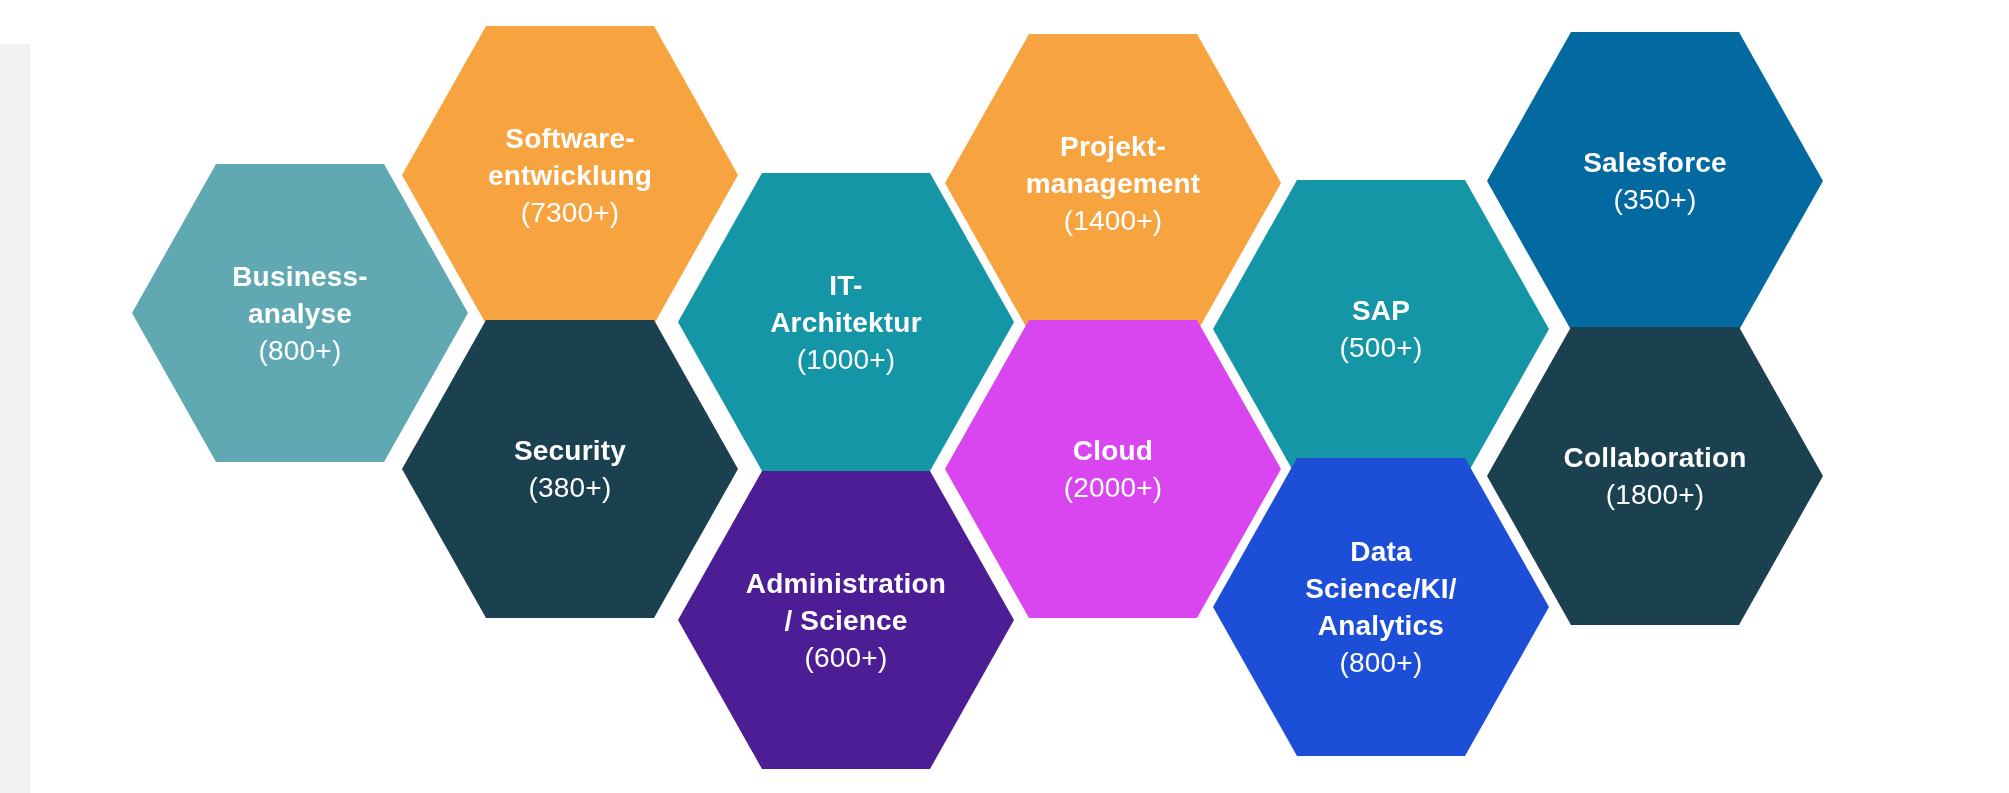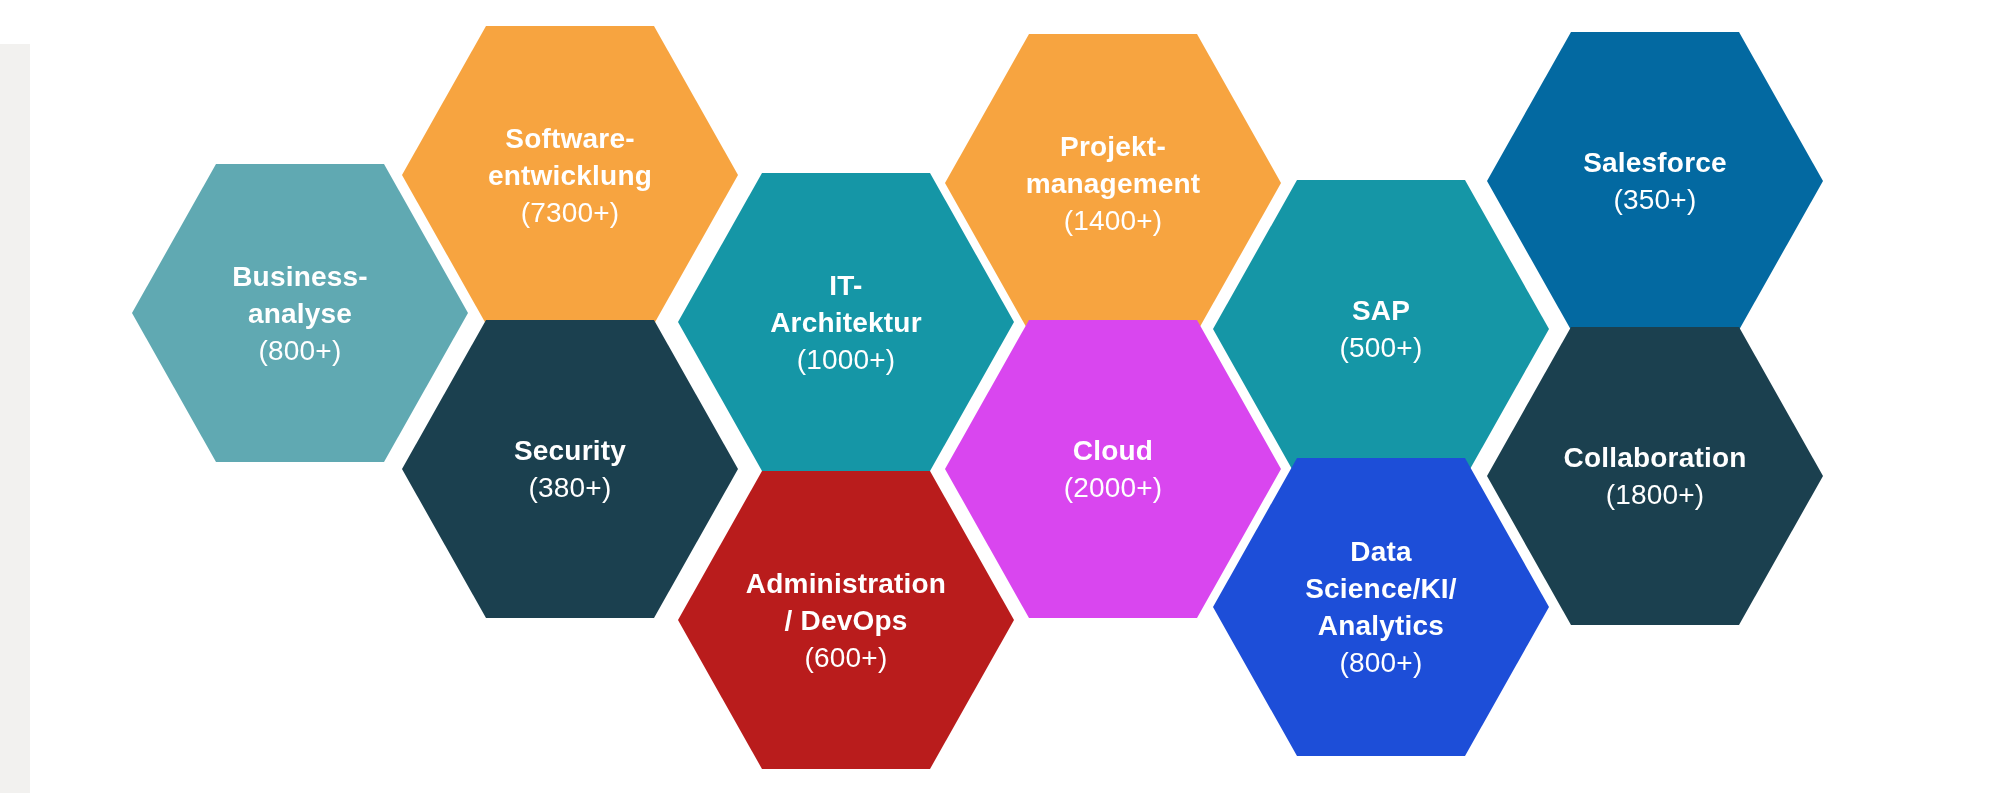--- a/index.html
+++ b/index.html
@@ -76,24 +76,24 @@
         <span class="line count">(380+)</span>
       </div>
     </div>
     <div class="hex" style="left: 678px; top: 173px; background: rgb(21, 150, 166);">
       <div class="hex-label">
         <span class="line name">IT-</span>
         <span class="line name">Architektur</span>
         <span class="line count">(1000+)</span>
       </div>
     </div>
-    <div class="hex" style="left: 678px; top: 471px; background: #b91c1c; justify-content: center;">
+    <div class="hex" style="left: 678px; top: 471px; background: #4c1d95; justify-content: center;">
       <div class="hex-label">
         <span class="line name">Administration</span>
-        <span class="line name">/ DevOps</span>
+        <span class="line name">/ Science</span>
         <span class="line count">(600+)</span>
       </div>
     </div>
     <div class="hex" style="left: 945px; top: 26px; background: rgb(247, 164, 64); margin-top: 8px;">
       <div class="hex-label">
         <span class="line name">Projekt-</span>
         <span class="line name">management</span>
         <span class="line count">(1400+)</span>
       </div>
     </div>

